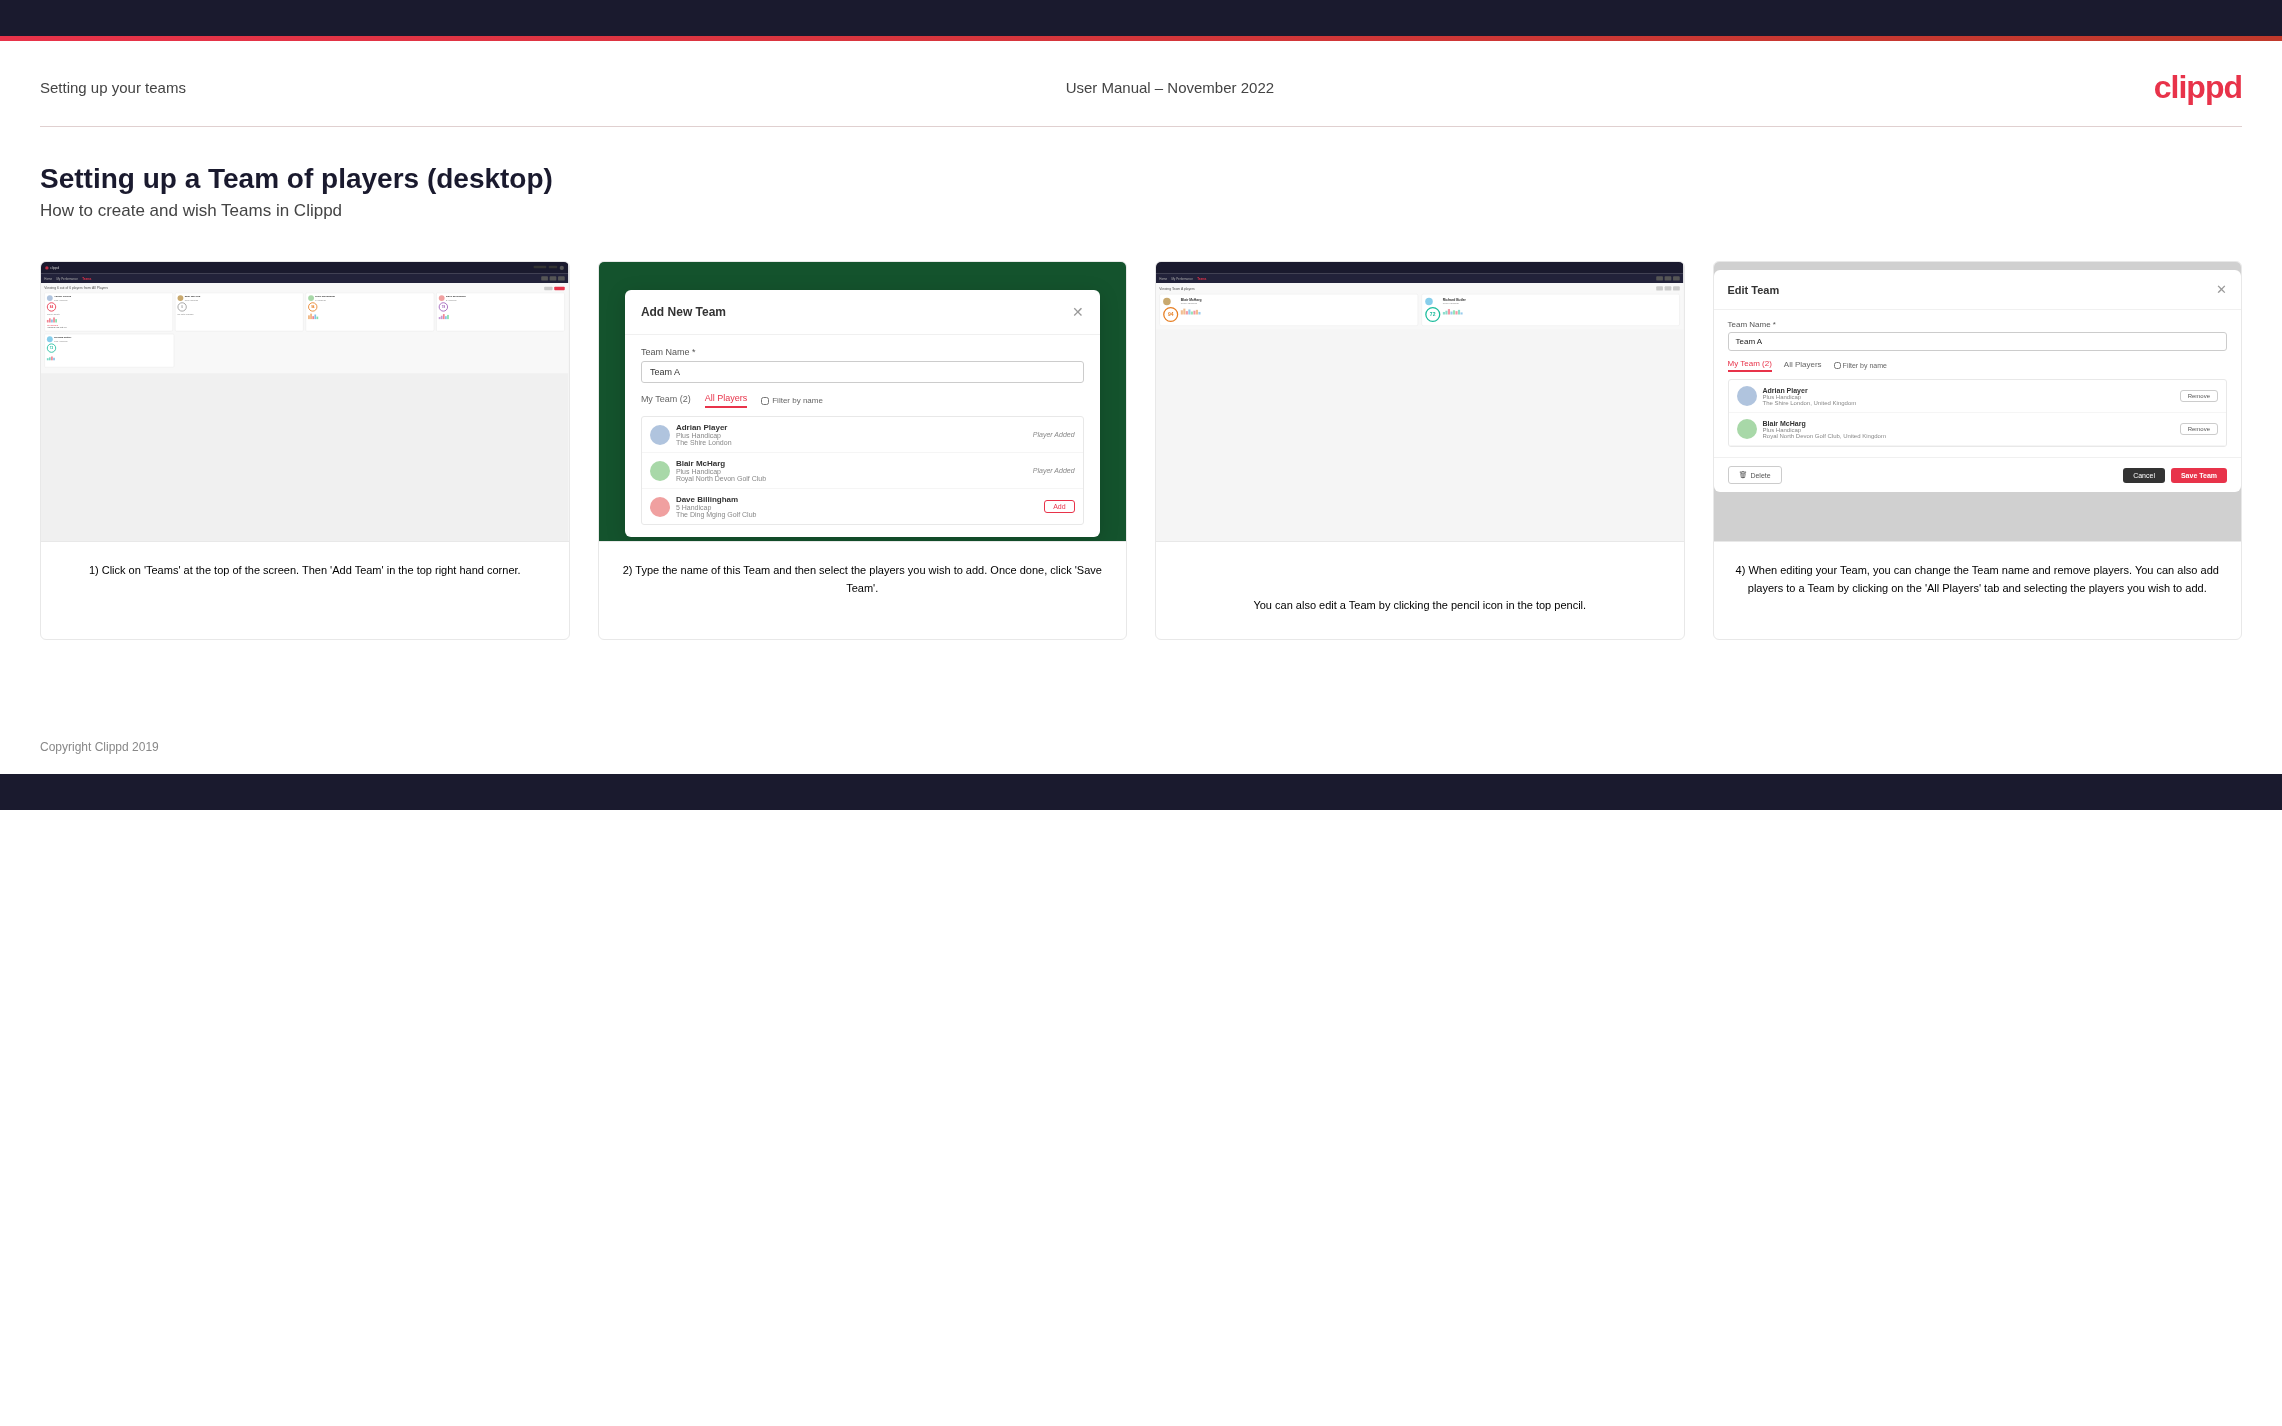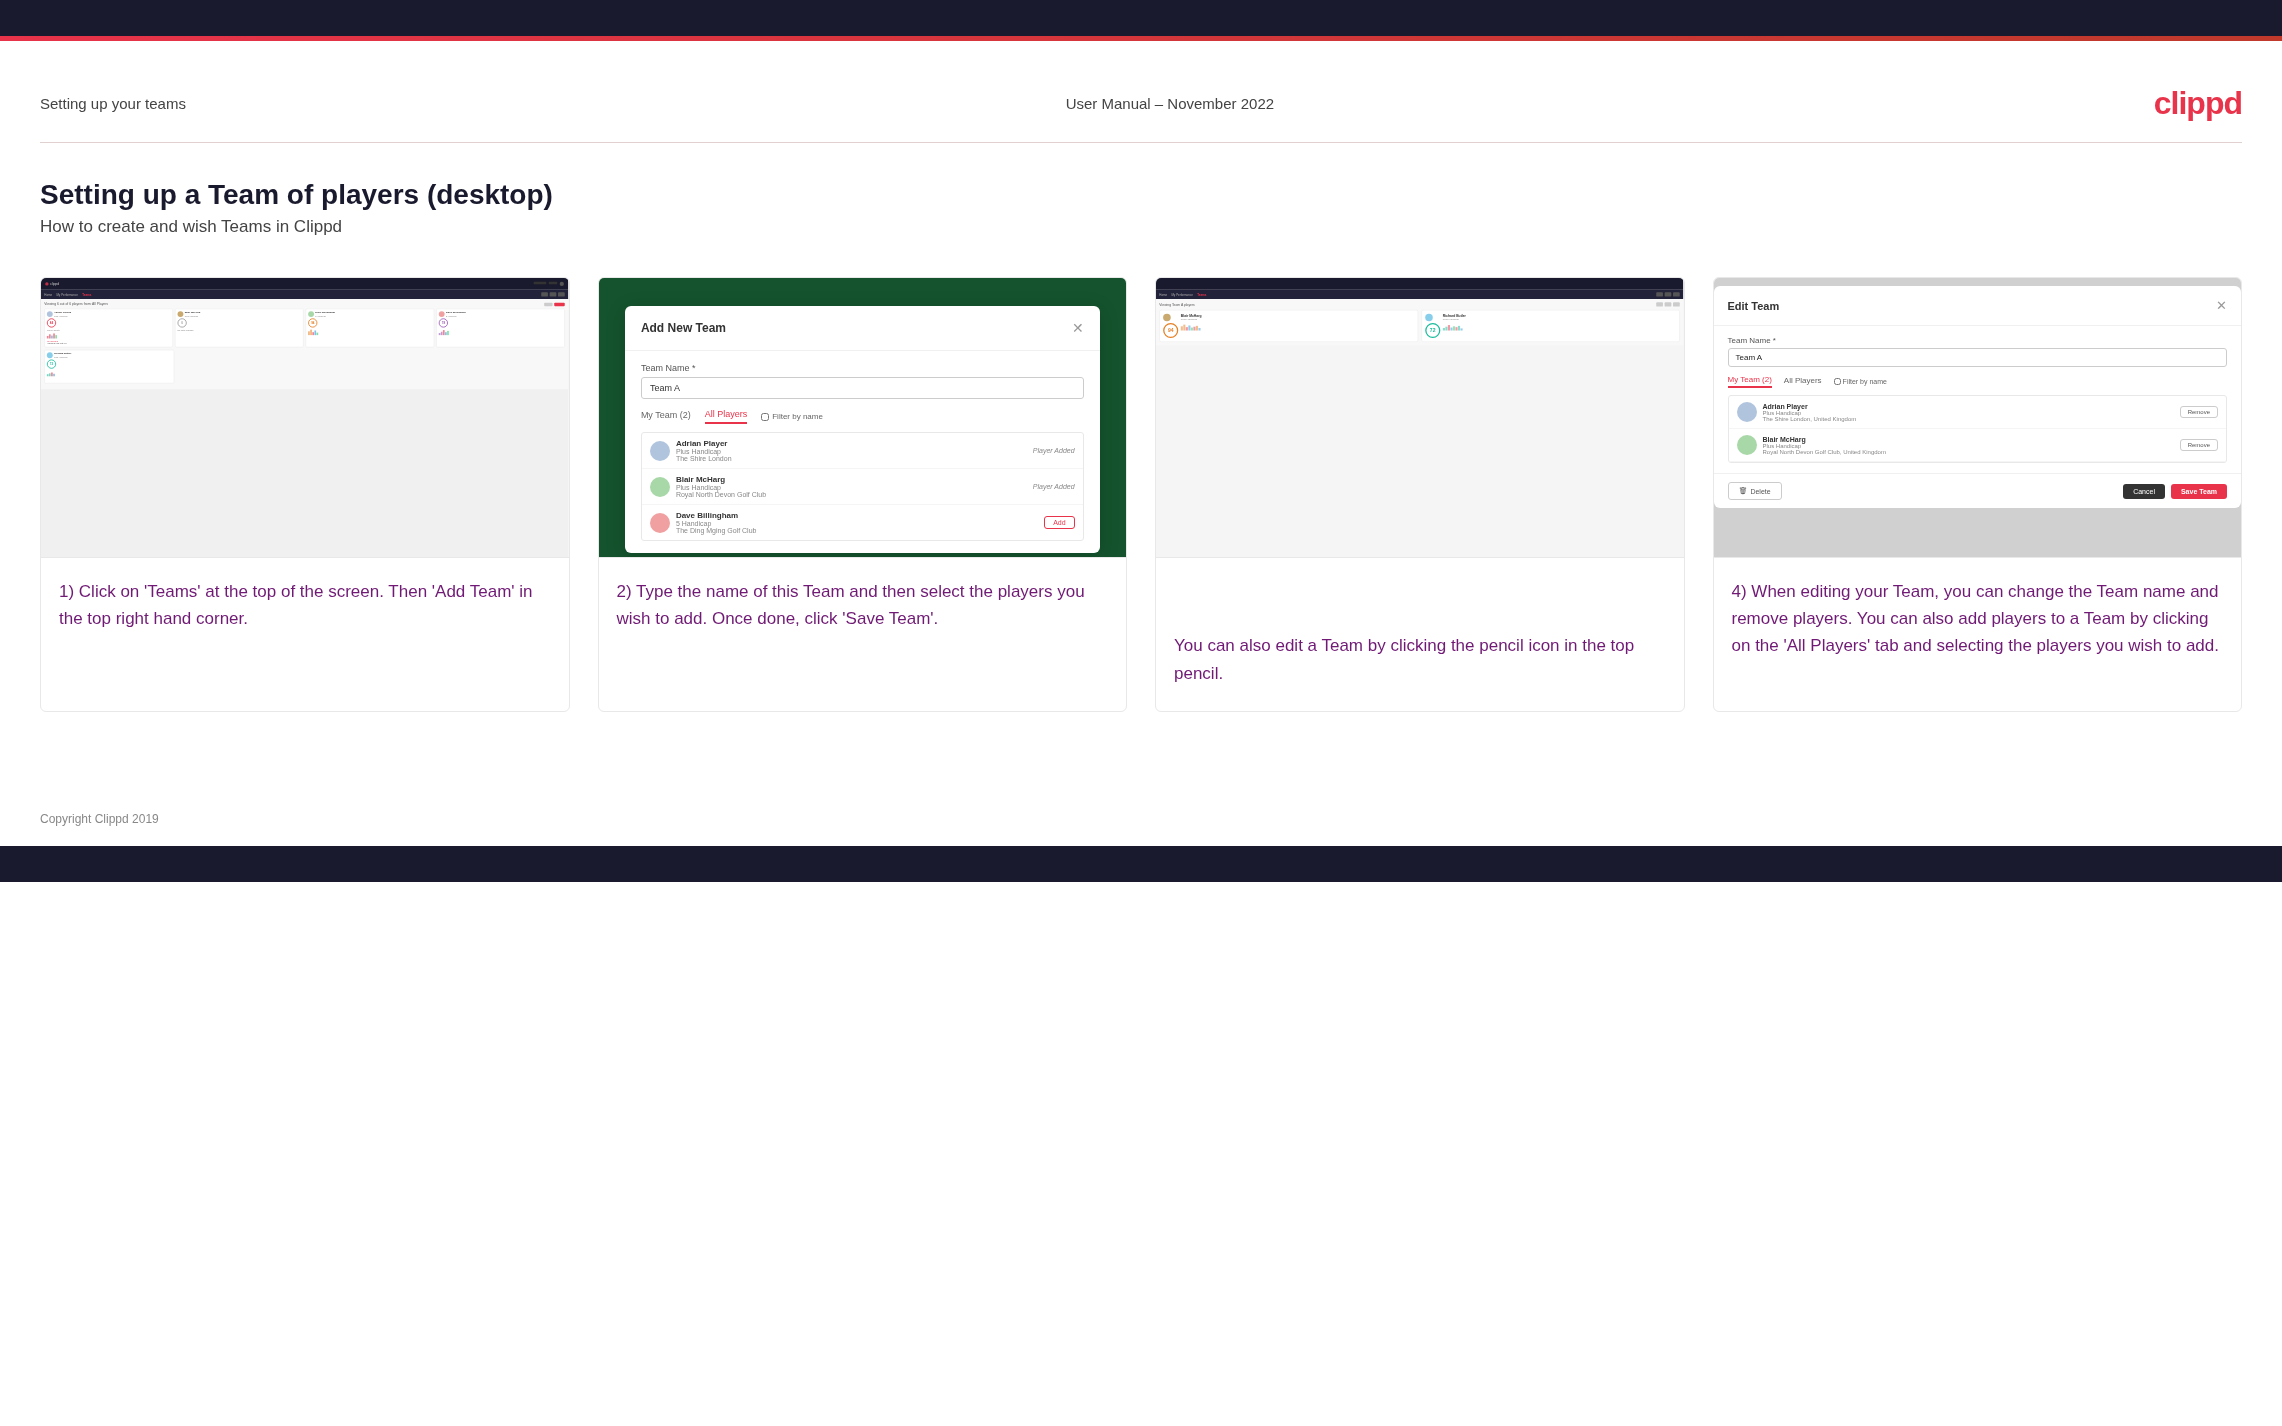--- a/index.html
+++ b/index.html
@@ -19,21 +19,21 @@
     .top-bar-accent {
       height: 5px;
       background: linear-gradient(to right, #e8334a, #c0392b);
     }
 
     
     .header {
       display: flex;
       align-items: center;
       justify-content: space-between;
-      padding: 44px 40px 20px 40px;
+      padding: 28px 40px 20px 40px;
     }
     .header-left {
       font-size: 15px;
       color: #444;
     }
     .header-center {
       font-size: 15px;
       color: #444;
     }
     .header-logo {
@@ -85,23 +85,24 @@
       background: #f5f5f5;
       height: 280px;
       overflow: hidden;
       position: relative;
       border-bottom: 1px solid #e8e8e8;
     }
 
     .card-text {
       padding: 20px 18px 24px 18px;
       flex: 1;
-      font-size: 17px;
+      font-size: 11px;
       line-height: 1.6;
-      color: #701a75;
+      color: #000000;
+      text-align: center;
     }
 
     
     .ss1 {
       background: #f0f0f0;
       transform: scale(0.42);
       transform-origin: top left;
       width: 238%;
       height: 238%;
     }

